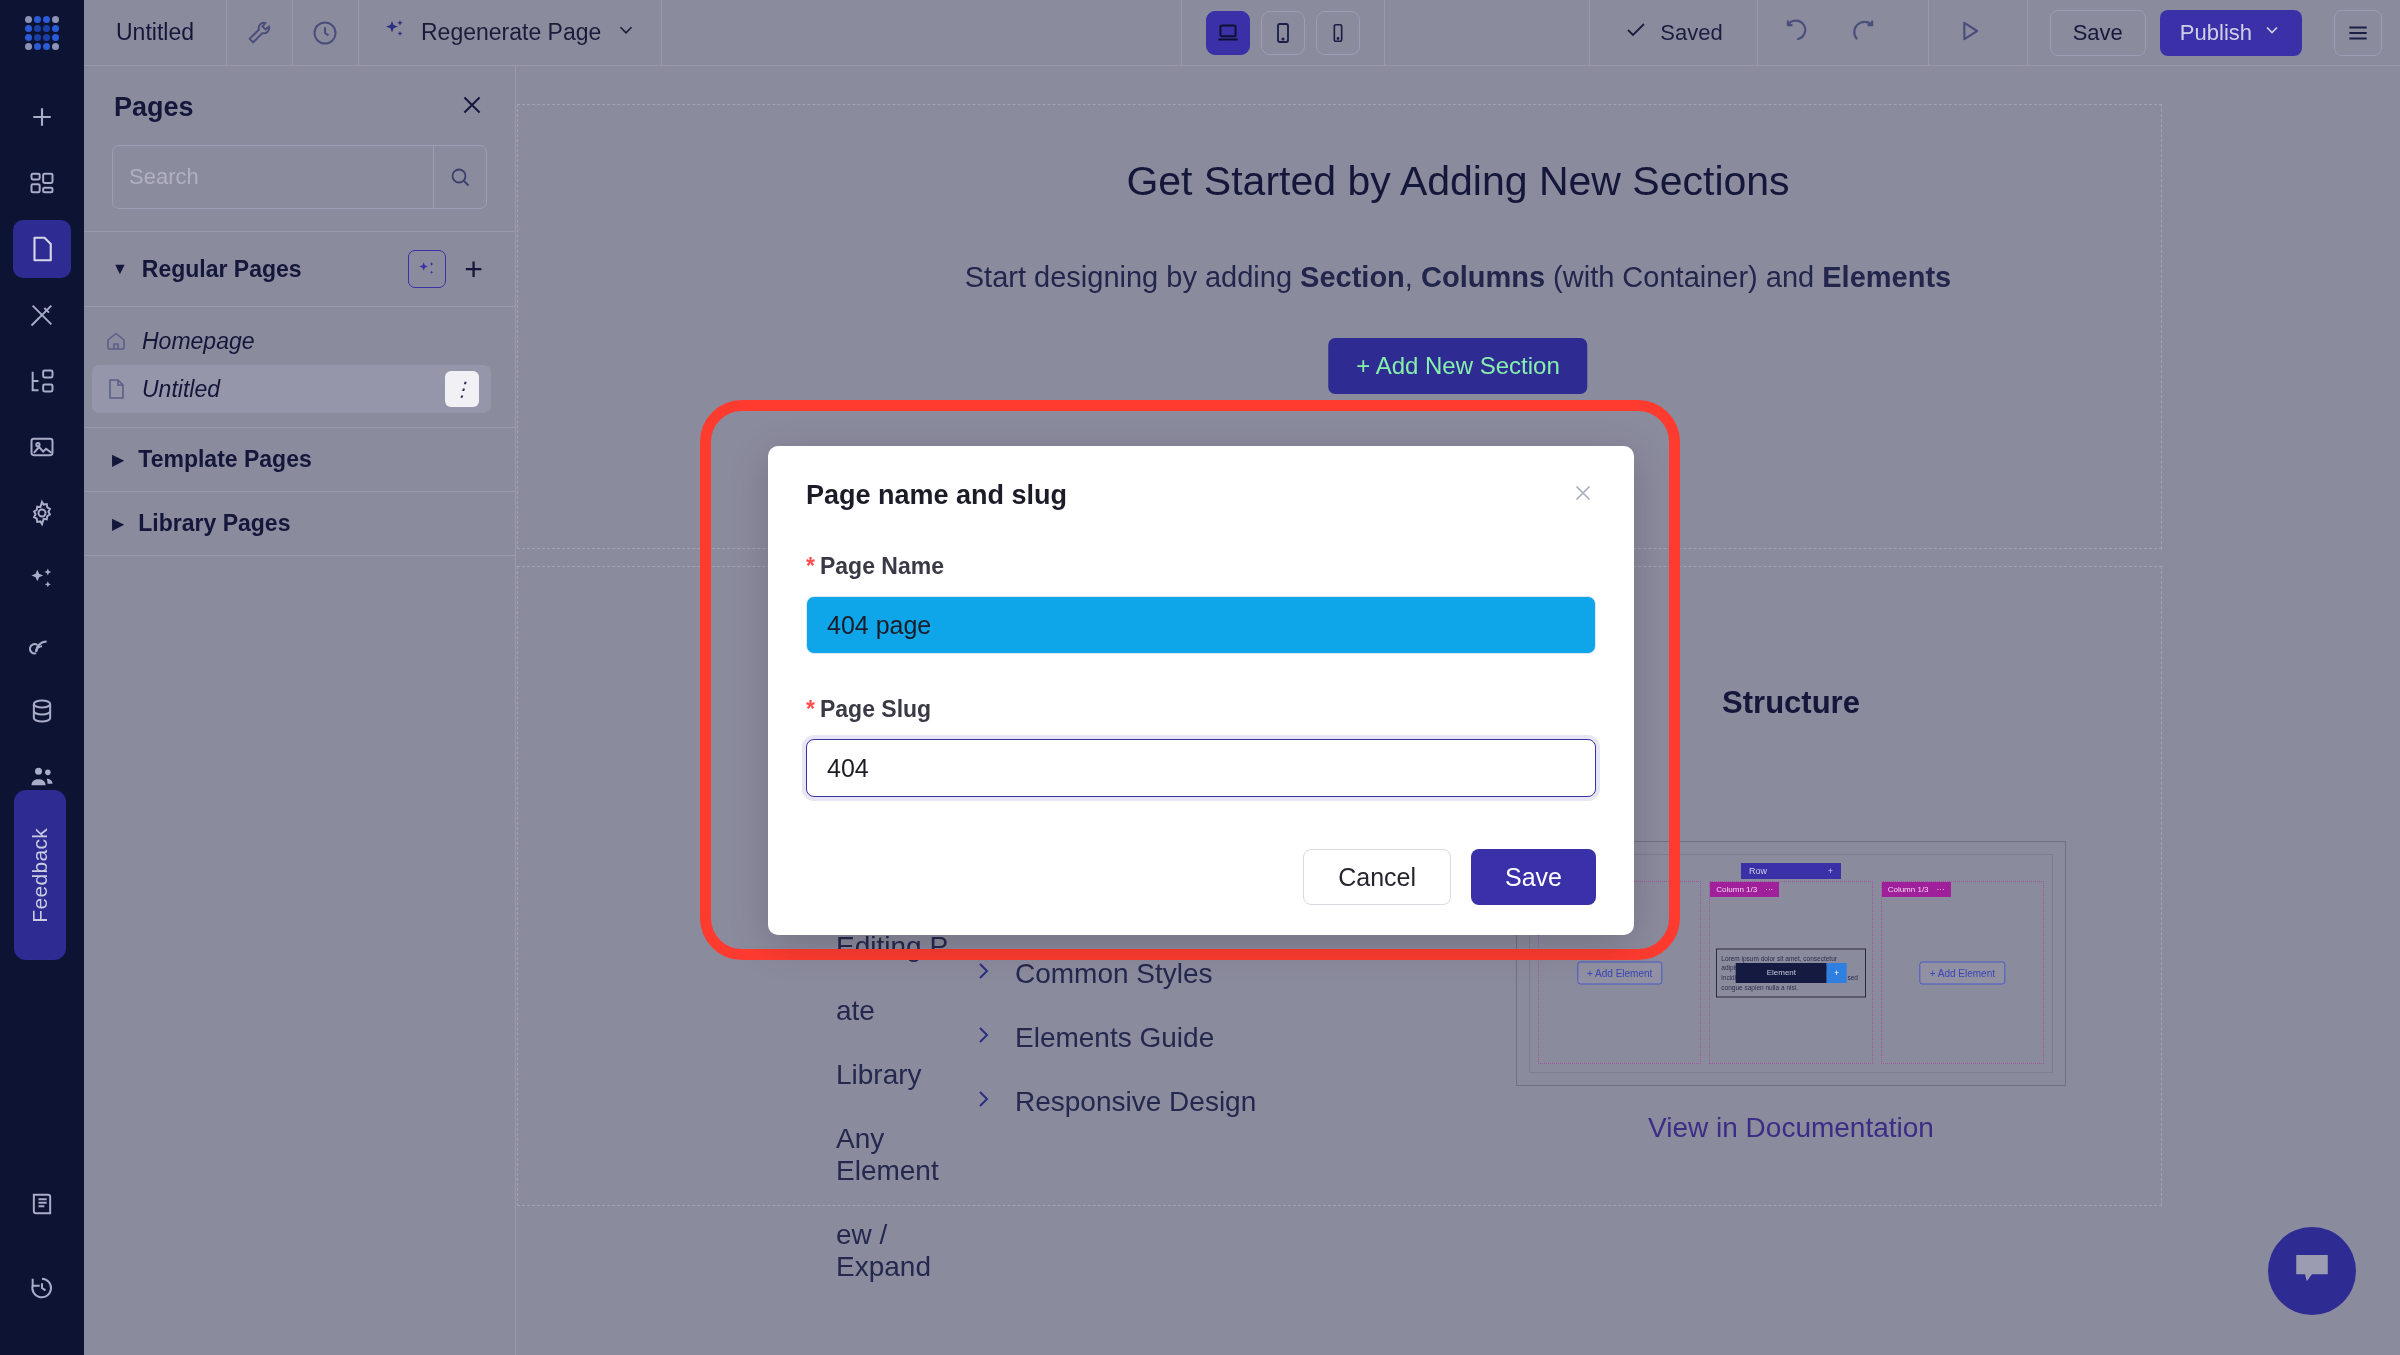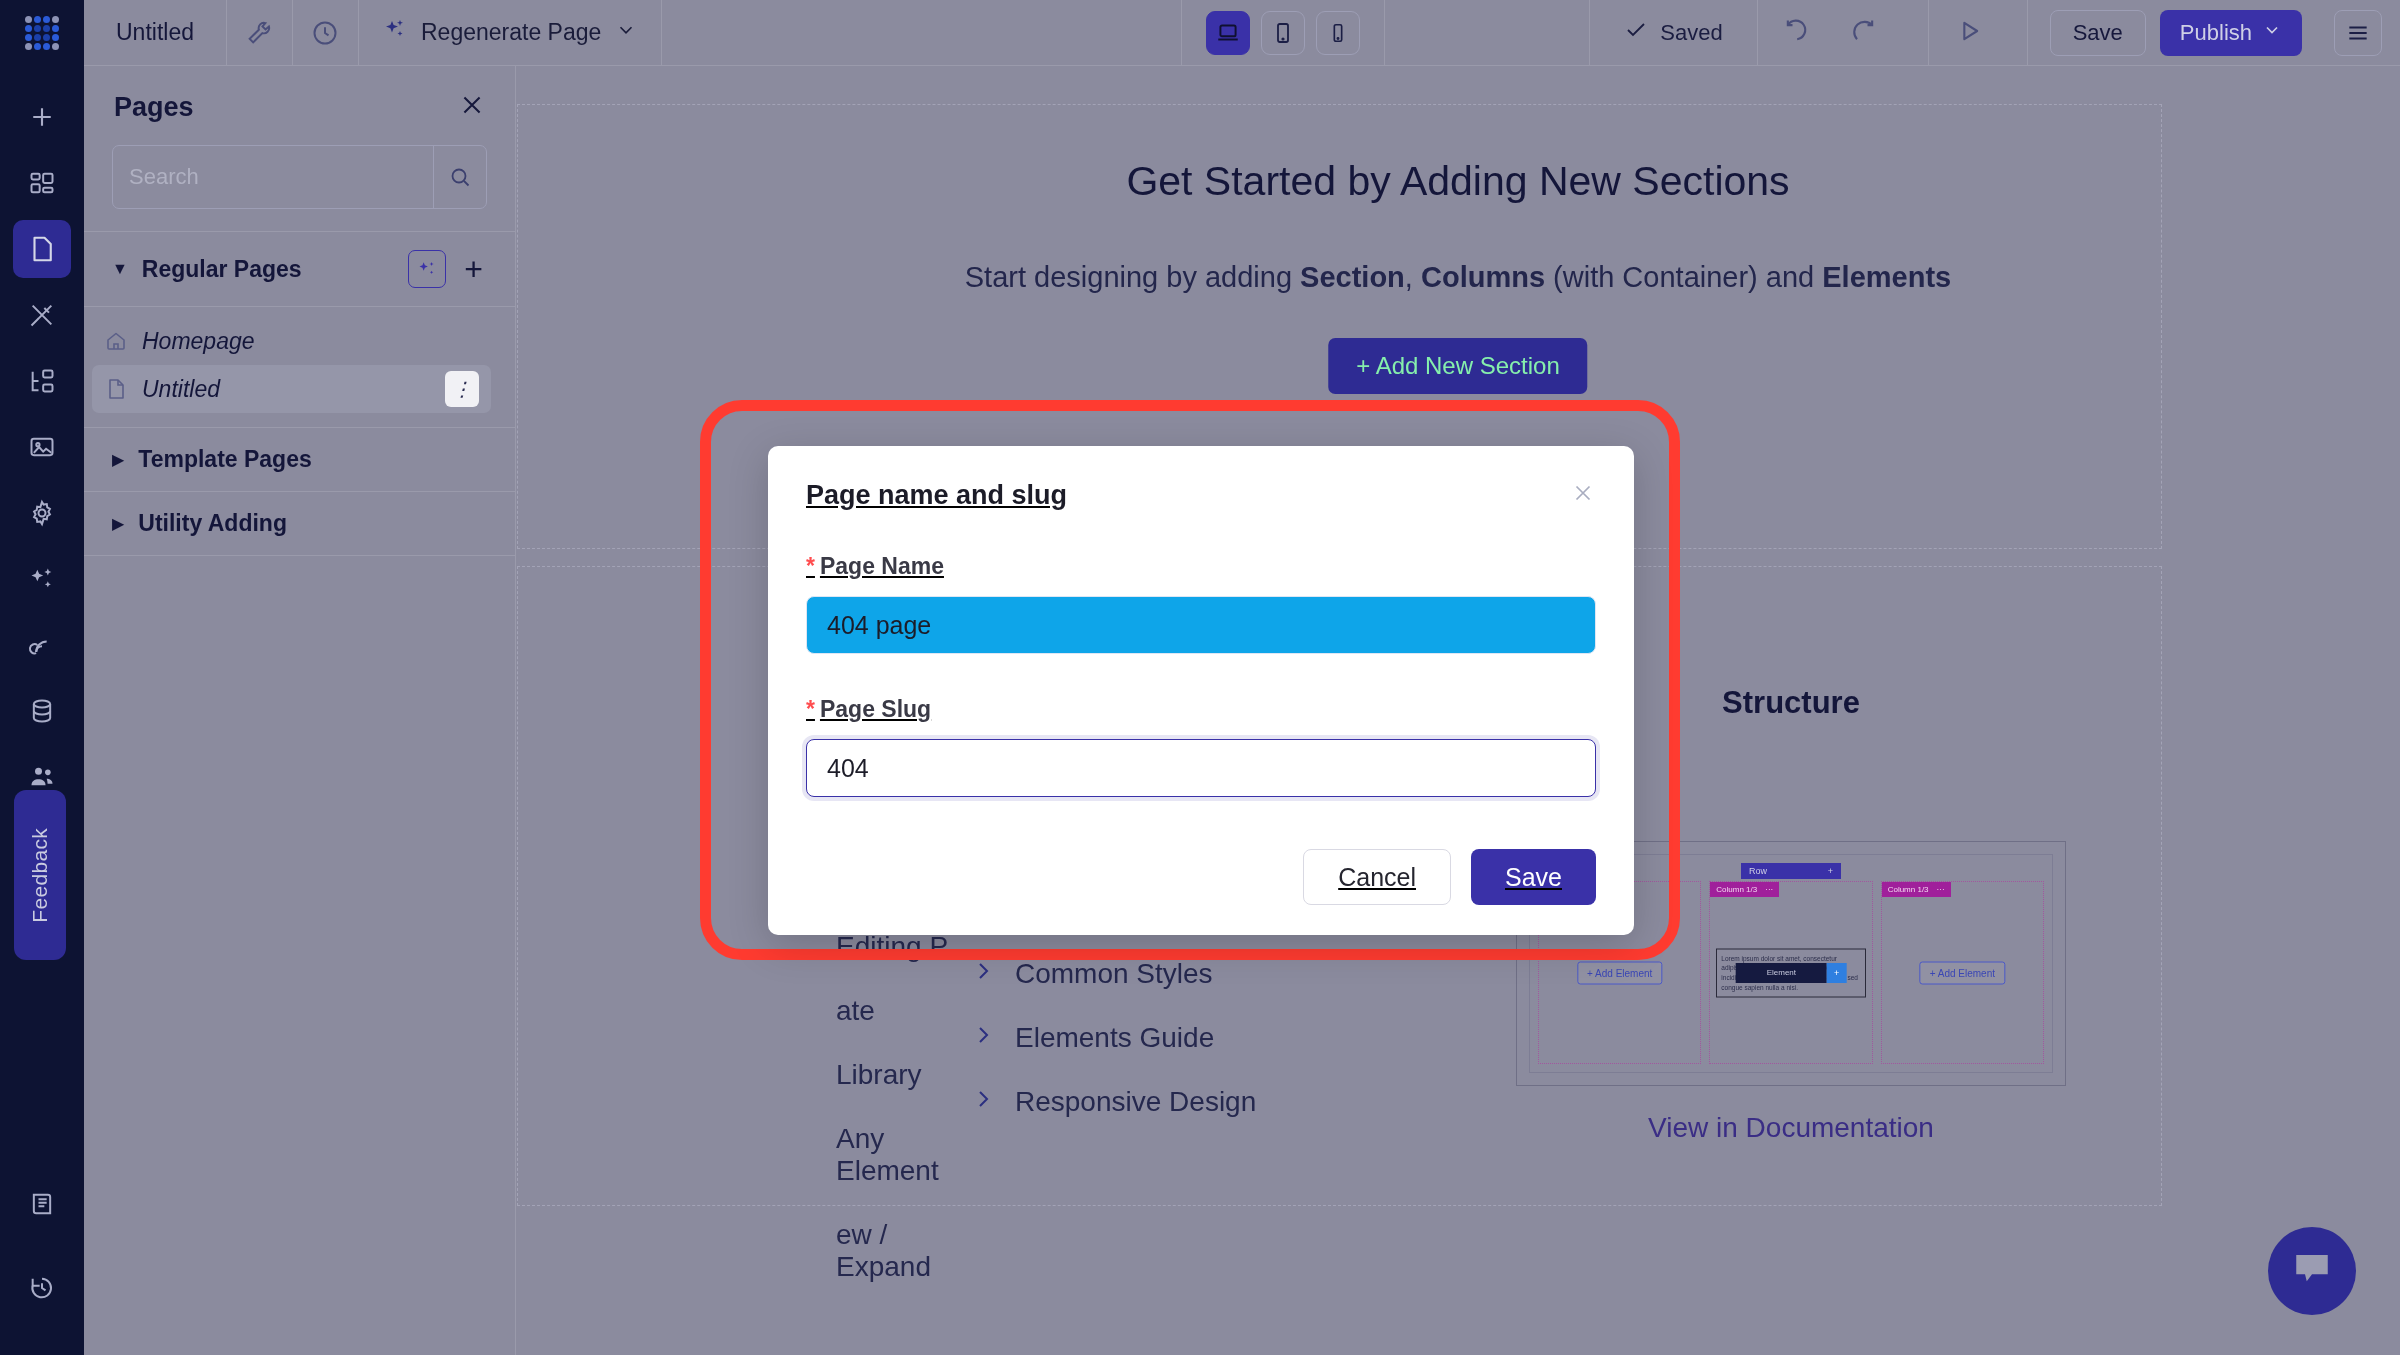--- a/index.html
+++ b/index.html
@@ -231,21 +231,20 @@
     position: absolute; left: 700px; top: 400px; width: 980px; height: 560px;
     border: 11px solid #ff3b30; border-radius: 42px; z-index: 48; pointer-events: none;
   }
 
   
   .modal {
     position: absolute; left: 768px; top: 446px; width: 866px;
     background: #ffffff; border-radius: 10px; z-index: 50;
     box-shadow: 0 10px 40px rgba(0,0,0,.18);
     padding: 34px 38px 30px 38px;
-    text-decoration: underline;
   }
   .m-head { display: flex; align-items: flex-start; justify-content: space-between; }
   .m-title { font-size: 27px; font-weight: bold; color: #1c1c28; }
   .m-close { font-size: 29px; color: #a9adc0; cursor: pointer; line-height: 1; }
   .m-label { margin-top: 42px; font-size: 23px; font-weight: bold; color: #3a3a46; }
   .m-label .req { color: #ff4d4f; margin-right: 5px; }
   .m-input {
     margin-top: 16px; width: 100%; height: 58px; border-radius: 8px;
     padding: 0 20px; font-size: 25px; color: #1c1c28;
     font-family: "Liberation Sans", sans-serif; outline: none;
@@ -565,21 +564,21 @@
     <div class="pp-sep"></div>
     <div class="pp-group">
       <div class="pp-group-left">
         <span class="caret">▶</span>
         <span class="pp-group-label">Template Pages</span>
       </div>
     </div>
     <div class="pp-group">
       <div class="pp-group-left">
         <span class="caret">▶</span>
-        <span class="pp-group-label">Utility Adding</span>
+        <span class="pp-group-label">Library Pages</span>
       </div>
     </div>
   </div>
 
   <div class="canvas">
     <div class="canvas-inner">
 
       <div class="dash-box" style="left:1px; top:38px; width:1645px; height:445px;"></div>
       <div class="dash-box" style="left:1px; top:500px; width:1645px; height:640px;"></div>
 

